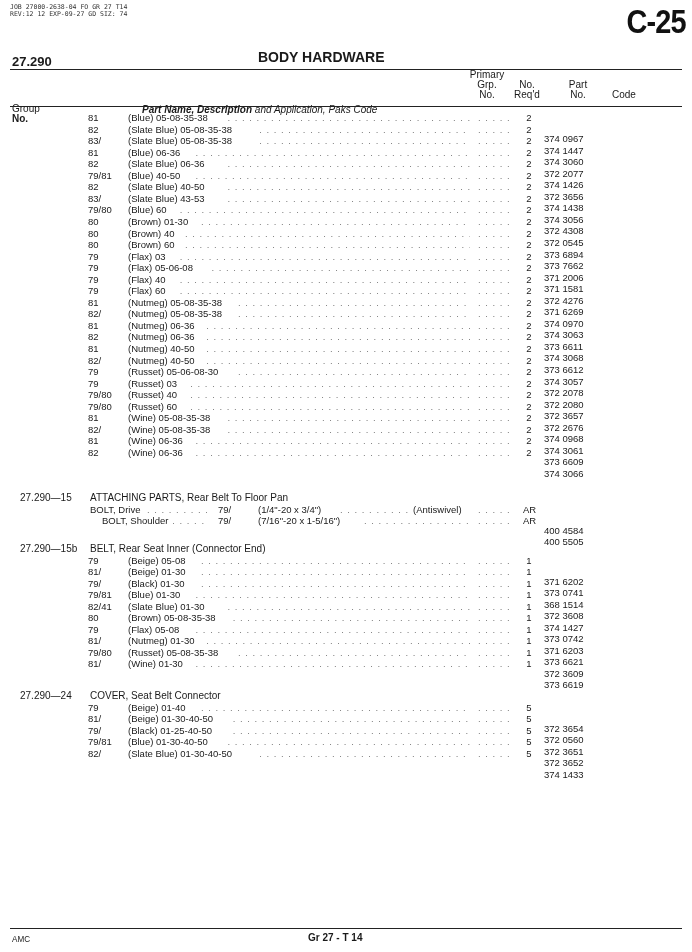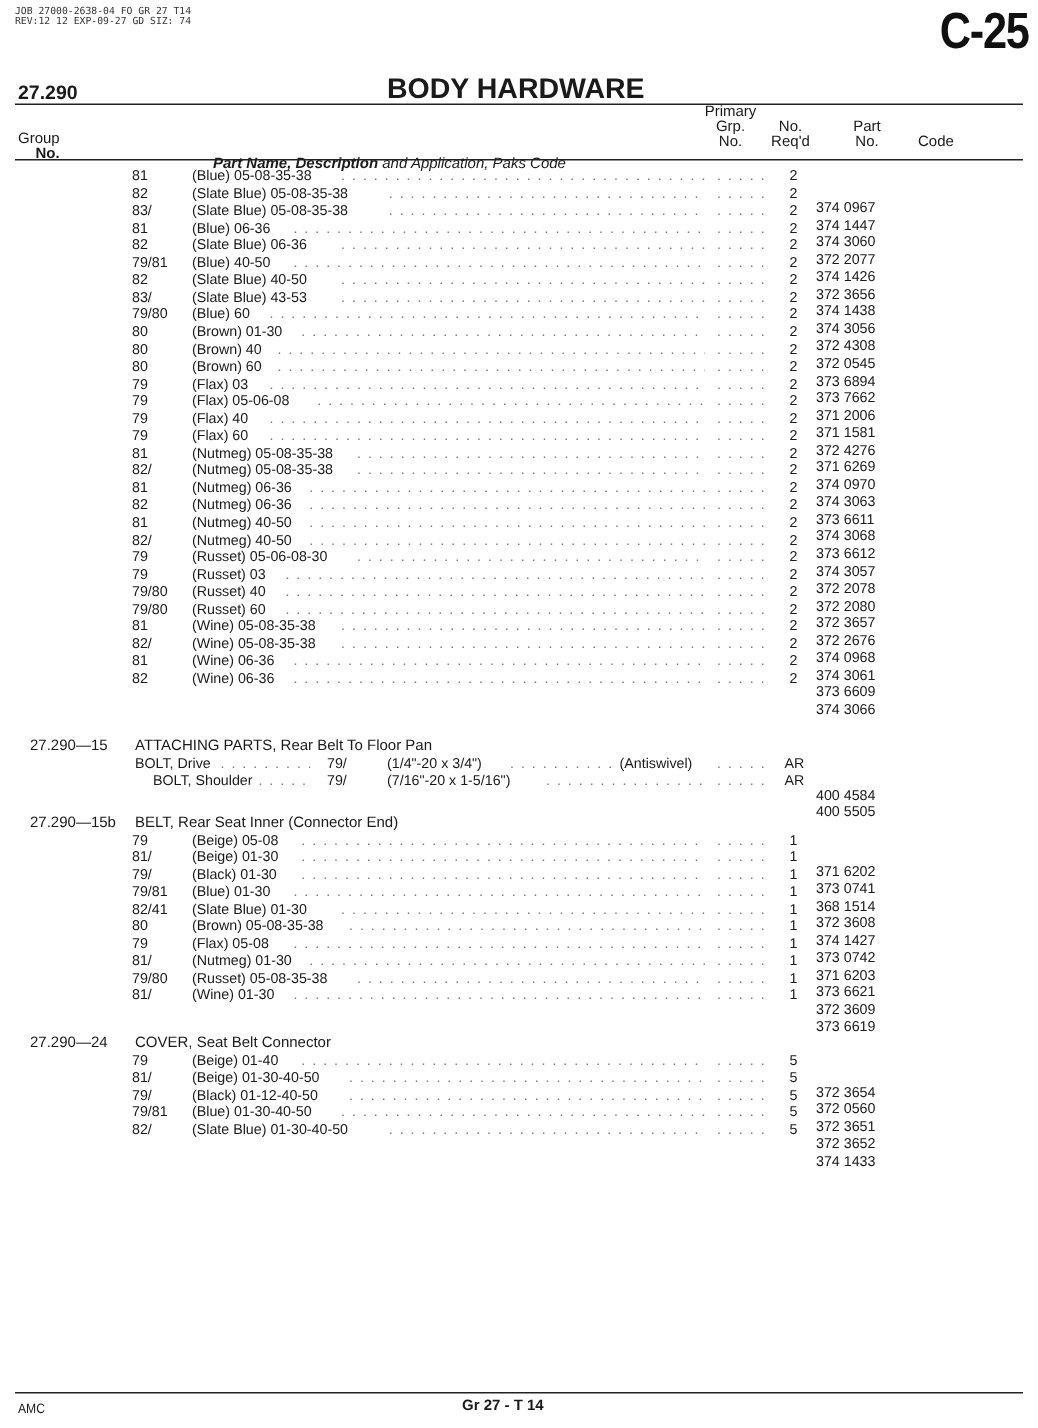--- a/index.html
+++ b/index.html
@@ -1,21 +1,21 @@
 <!DOCTYPE html>
 <html><head>
 <meta charset="utf-8">
 <style>
   html, body { margin:0; padding:0; background:#fff; }
   body { width:692px; height:952px; position:relative; overflow:hidden; color:#1a1a1a;
          font-family:"Liberation Sans", sans-serif; }
   .job { position:absolute; left:10px; top:4px; font-family:"DejaVu Sans Mono", monospace; font-size:6.5px; line-height:7px; color:#333; }
   .pagecode { position:absolute; right:6px; top:2px; font-family:"Liberation Sans", sans-serif; font-weight:bold; font-size:34px; letter-spacing:-1px; transform:scaleX(0.85); transform-origin:right top; color:#111; }
   .sec-num { position:absolute; left:12px; top:54px; font-weight:bold; font-size:13px; }
-  .title { position:absolute; left:258px; top:49px; font-weight:bold; font-size:19px; }
+  .title { position:absolute; left:258px; top:49px; font-weight:bold; font-size:14px; }
   .rule { position:absolute; left:10px; width:672px; height:1px; background:#222; }
   .hdr { position:absolute; font-size:10px; line-height:10px; text-align:center; }
   .hdr.left { text-align:left; }
   .hdr b { font-weight:bold; }
   .row { position:absolute; left:0; height:11.6px; font-size:9.5px; line-height:11px; white-space:nowrap; }
   .row .grp { position:absolute; left:88px; }
   .row .desc { position:absolute; left:128px; }
   .row .dots { position:absolute; color:#777; letter-spacing:1px; overflow:hidden; }
   .row .dots2 { position:absolute; left:478px; width:34px; color:#777; letter-spacing:1px; overflow:hidden; }
   .row .qty { position:absolute; left:523px; width:12px; text-align:center; }
@@ -32,21 +32,21 @@
 <div class="job">
   <div>JOB 27000-2638-04 FO GR 27 T14</div>
   <div>REV:12 12 EXP-09-27 GD SIZ:  74</div>
 </div>
 <div class="pagecode">C-25</div>
 
 <div class="sec-num">27.290</div>
 <div class="title">BODY HARDWARE</div>
 <div class="rule" style="top:69px;"></div>
 
-<div class="hdr left" style="left:12px; top:88px;text-align:right;">
+<div class="hdr left" style="left:12px; top:104px;">
   <div>Group</div>
   <div style="font-weight:bold">No.</div>
 </div>
 <div class="hdr left" style="left:142px; top:105px;font-style:italic;">
   <b>Part Name, Description</b><span> and Application, Paks Code</span>
 </div>
 <div class="hdr" style="left:464px; top:70px; width:46px;">
   <div>Primary</div>
   <div>Grp.</div>
   <div>No.</div>
@@ -427,21 +427,21 @@
     <div class="row" style="top: 713.05px;">
       <span class="grp">81/</span>
       <span class="desc">(Beige) 01-30-40-50</span>
       <span class="dots" style="left: 232.7px; width: 237.3px;">. . . . . . . . . . . . . . . . . . . . . . . . . . . . . . . . . . . . . . . . . . . . . . . . . . . . . . . . . . . . . . . .</span>
       <span class="dots2">. . . . . . . . . .</span>
       <span class="qty">5</span>
       <span class="pn">372 0560</span>
     </div>
     <div class="row" style="top: 724.6px;">
       <span class="grp">79/</span>
-      <span class="desc">(Black) 01-12-40-50</span>
+      <span class="desc">(Black) 01-25-40-50</span>
       <span class="dots" style="left: 232.7px; width: 237.3px;">. . . . . . . . . . . . . . . . . . . . . . . . . . . . . . . . . . . . . . . . . . . . . . . . . . . . . . . . . . . . . . . .</span>
       <span class="dots2">. . . . . . . . . .</span>
       <span class="qty">5</span>
       <span class="pn">372 3651</span>
     </div>
     <div class="row" style="top: 736.15px;">
       <span class="grp">79/81</span>
       <span class="desc">(Blue) 01-30-40-50</span>
       <span class="dots" style="left: 227.4px; width: 242.6px;">. . . . . . . . . . . . . . . . . . . . . . . . . . . . . . . . . . . . . . . . . . . . . . . . . . . . . . . . . . . . . . . .</span>
       <span class="dots2">. . . . . . . . . .</span>

